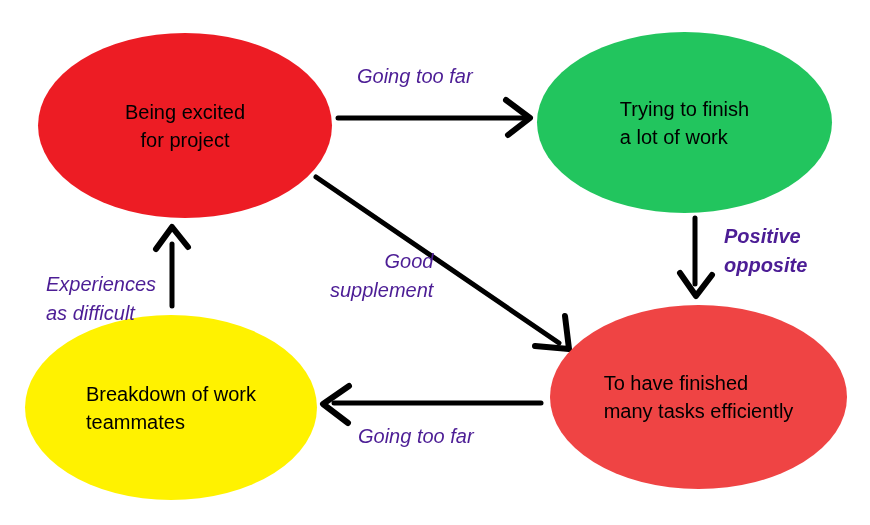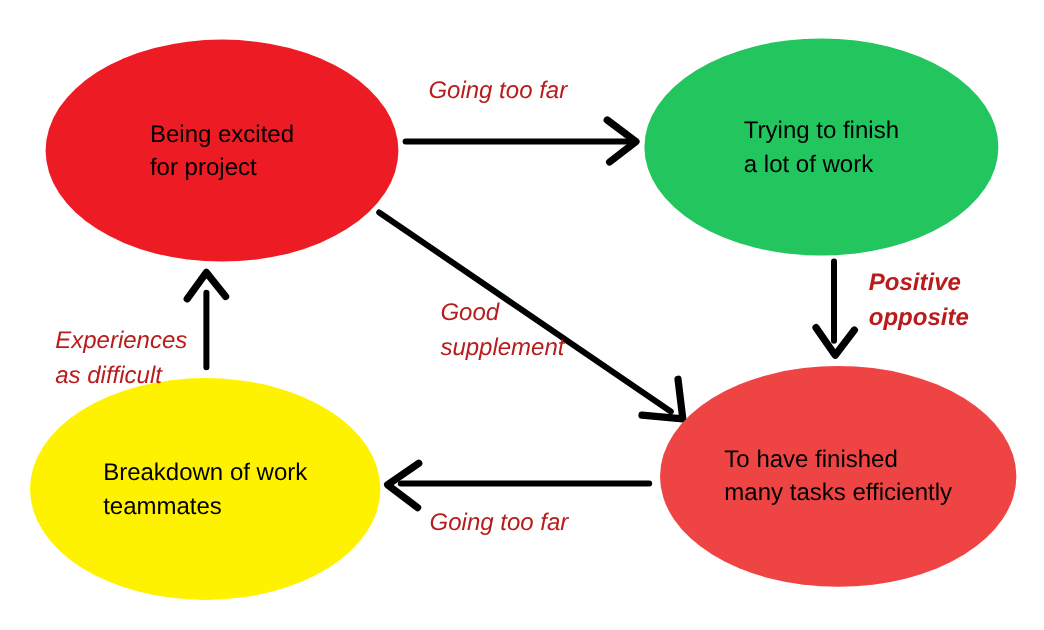--- a/index.html
+++ b/index.html
@@ -41,27 +41,27 @@
   .node-text span { display: block; }
   .node-excited   { left: 38px;  top: 33px;  width: 294px; height: 185px; }
   .node-trying    { left: 537px; top: 32px;  width: 295px; height: 181px; }
   .node-finished  { left: 550px; top: 305px; width: 297px; height: 184px; }
   .node-breakdown { left: 25px;  top: 315px; width: 292px; height: 185px; }
   .edge-label {
     position: absolute;
     font-style: italic;
     font-size: 20px;
     line-height: 29px;
-    color: #b91c1c;
+    color: #4c1d95;
     white-space: nowrap;
   }
   .edge-label span { display: block; }
   .label-top    { left: 357px; top: 62px; }
   .label-right  { left: 724px; top: 222px; font-weight: bold; }
-  .label-mid    { left: 367px; top: 247px; }
+  .label-mid    { left: 330px; top: 247px; text-align: right; }
   .label-bottom { left: 358px; top: 422px; }
   .label-left   { left: 46px;  top: 243px; margin-top: 27px; }
 </style>
 </head>
 <body>
 
 <div class="canvas">
 
   <svg class="edges-layer" viewBox="0 0 870 525" xmlns="http://www.w3.org/2000/svg">
     <g>
@@ -80,21 +80,21 @@
       <line x1="541" y1="403" x2="334" y2="403"></line>
       <polyline points="349,386 323,404 348,423"></polyline>
     </g>
     <g>
       <line x1="172" y1="306" x2="172" y2="244"></line>
       <polyline points="156,249 172,227 188,247"></polyline>
     </g>
   </svg>
 
   <div class="node node-excited" style="background-color: rgb(237, 28, 36);">
-    <div class="node-text" style="color: rgb(0, 0, 0);">
+    <div class="node-text" style="color: rgb(0, 0, 0); text-align: center;">
       <span>Being excited</span>
       <span>for project</span>
     </div>
   </div>
 
   <div class="node node-trying" style="background-color: #22c55e;">
     <div class="node-text" style="color: rgb(0, 0, 0);">
       <span>Trying to finish</span>
       <span>a lot of work</span>
     </div>

